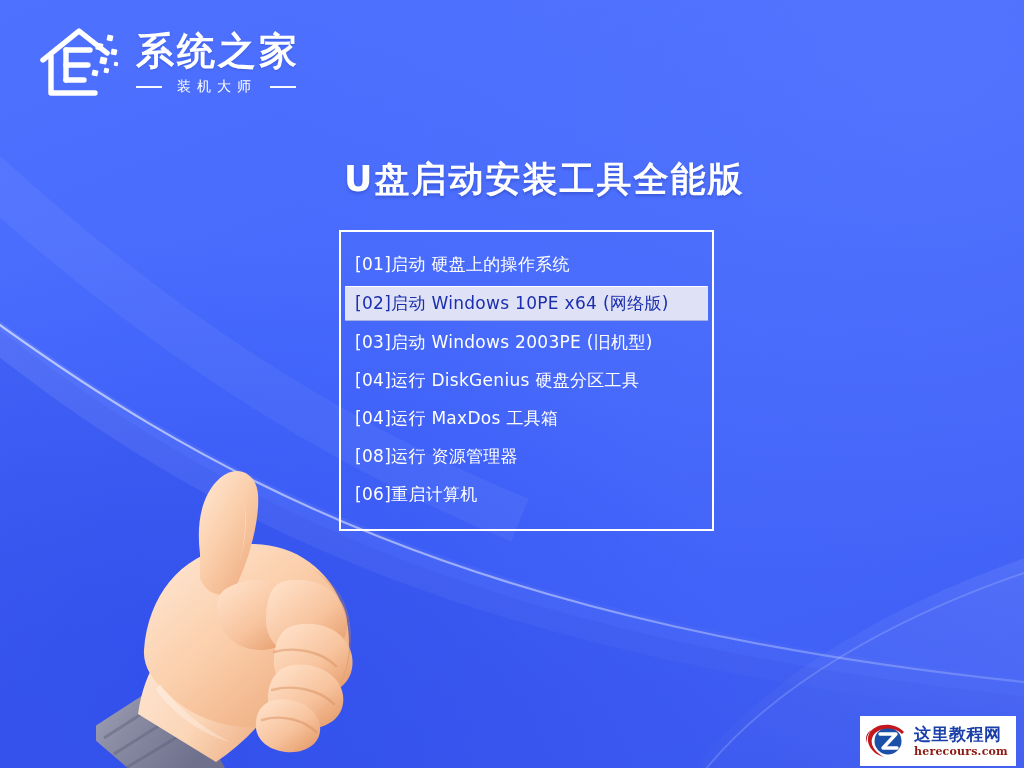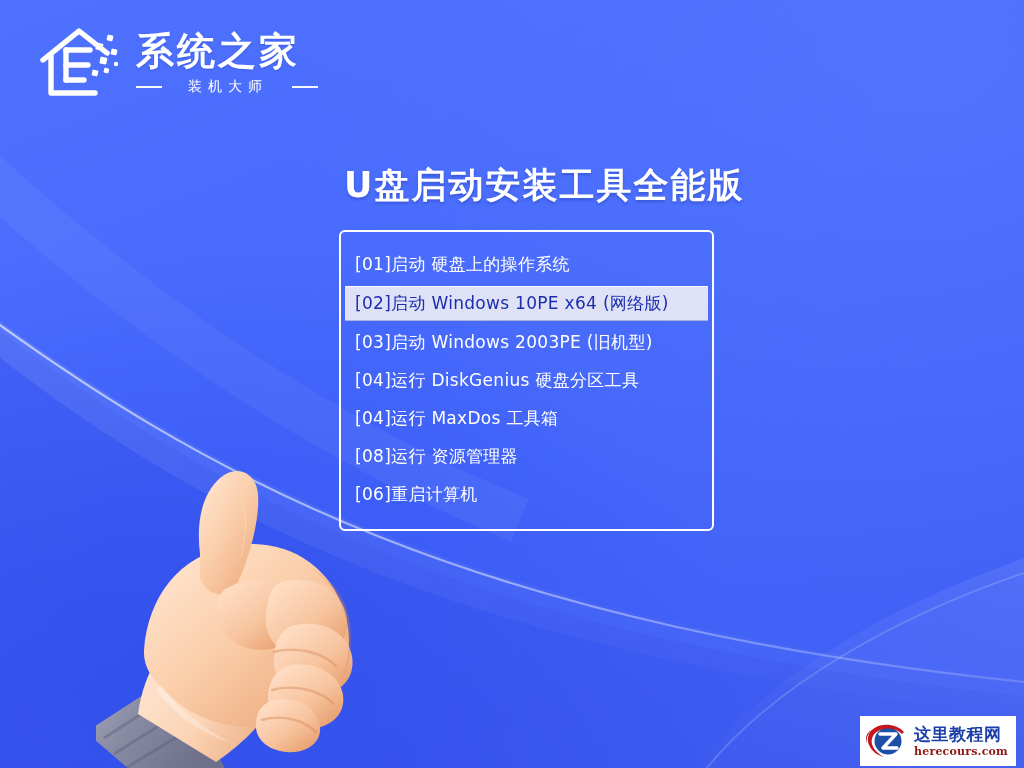--- a/index.html
+++ b/index.html
@@ -57,21 +57,21 @@
     font-size: 38px;
     font-weight: 700;
     letter-spacing: 3px;
     line-height: 1.05;
     white-space: nowrap;
     text-shadow: 0 1px 2px rgba(20,40,140,0.25);
   }
   #brand .sub {
     display: flex;
     align-items: center;
-    gap: 24px;
+    gap: 13px;
     margin-top: 6px;
     text-align: center;
   }
   #brand .sub .dash {
     display: block;
     width: 26px;
     height: 2px;
     background: #ffffff;
     opacity: .95;
   }
@@ -81,40 +81,40 @@
     letter-spacing: 6px;
     white-space: nowrap;
     font-weight: 400;
     padding-left: 2px;
   }
 
   
   #main-title {
     position: absolute;
     left: 344px;
-    top: 162px;
+    top: 156px;
     color: #ffffff;
     font-size: 35px;
     font-weight: 700;
     letter-spacing: 2px;
     white-space: nowrap;
     text-shadow: 0 2px 3px rgba(18,38,130,0.30);
     text-align: center;
   }
 
   
   #boot-menu {
     position: absolute;
     left: 339px;
     top: 230px;
     width: 375px;
     height: 301px;
     box-sizing: border-box;
     border: 2px solid #ffffff;
-    border-radius: 6px;
+    border-radius: 0;
     padding: 16px 0 0 0;
   }
   .menu-item {
     height: 33px;
     display: flex;
     align-items: center;
     margin: 0 4px 5px 4px;
     padding: 0 10px;
     color: #ffffff;
     font-size: 17px;

